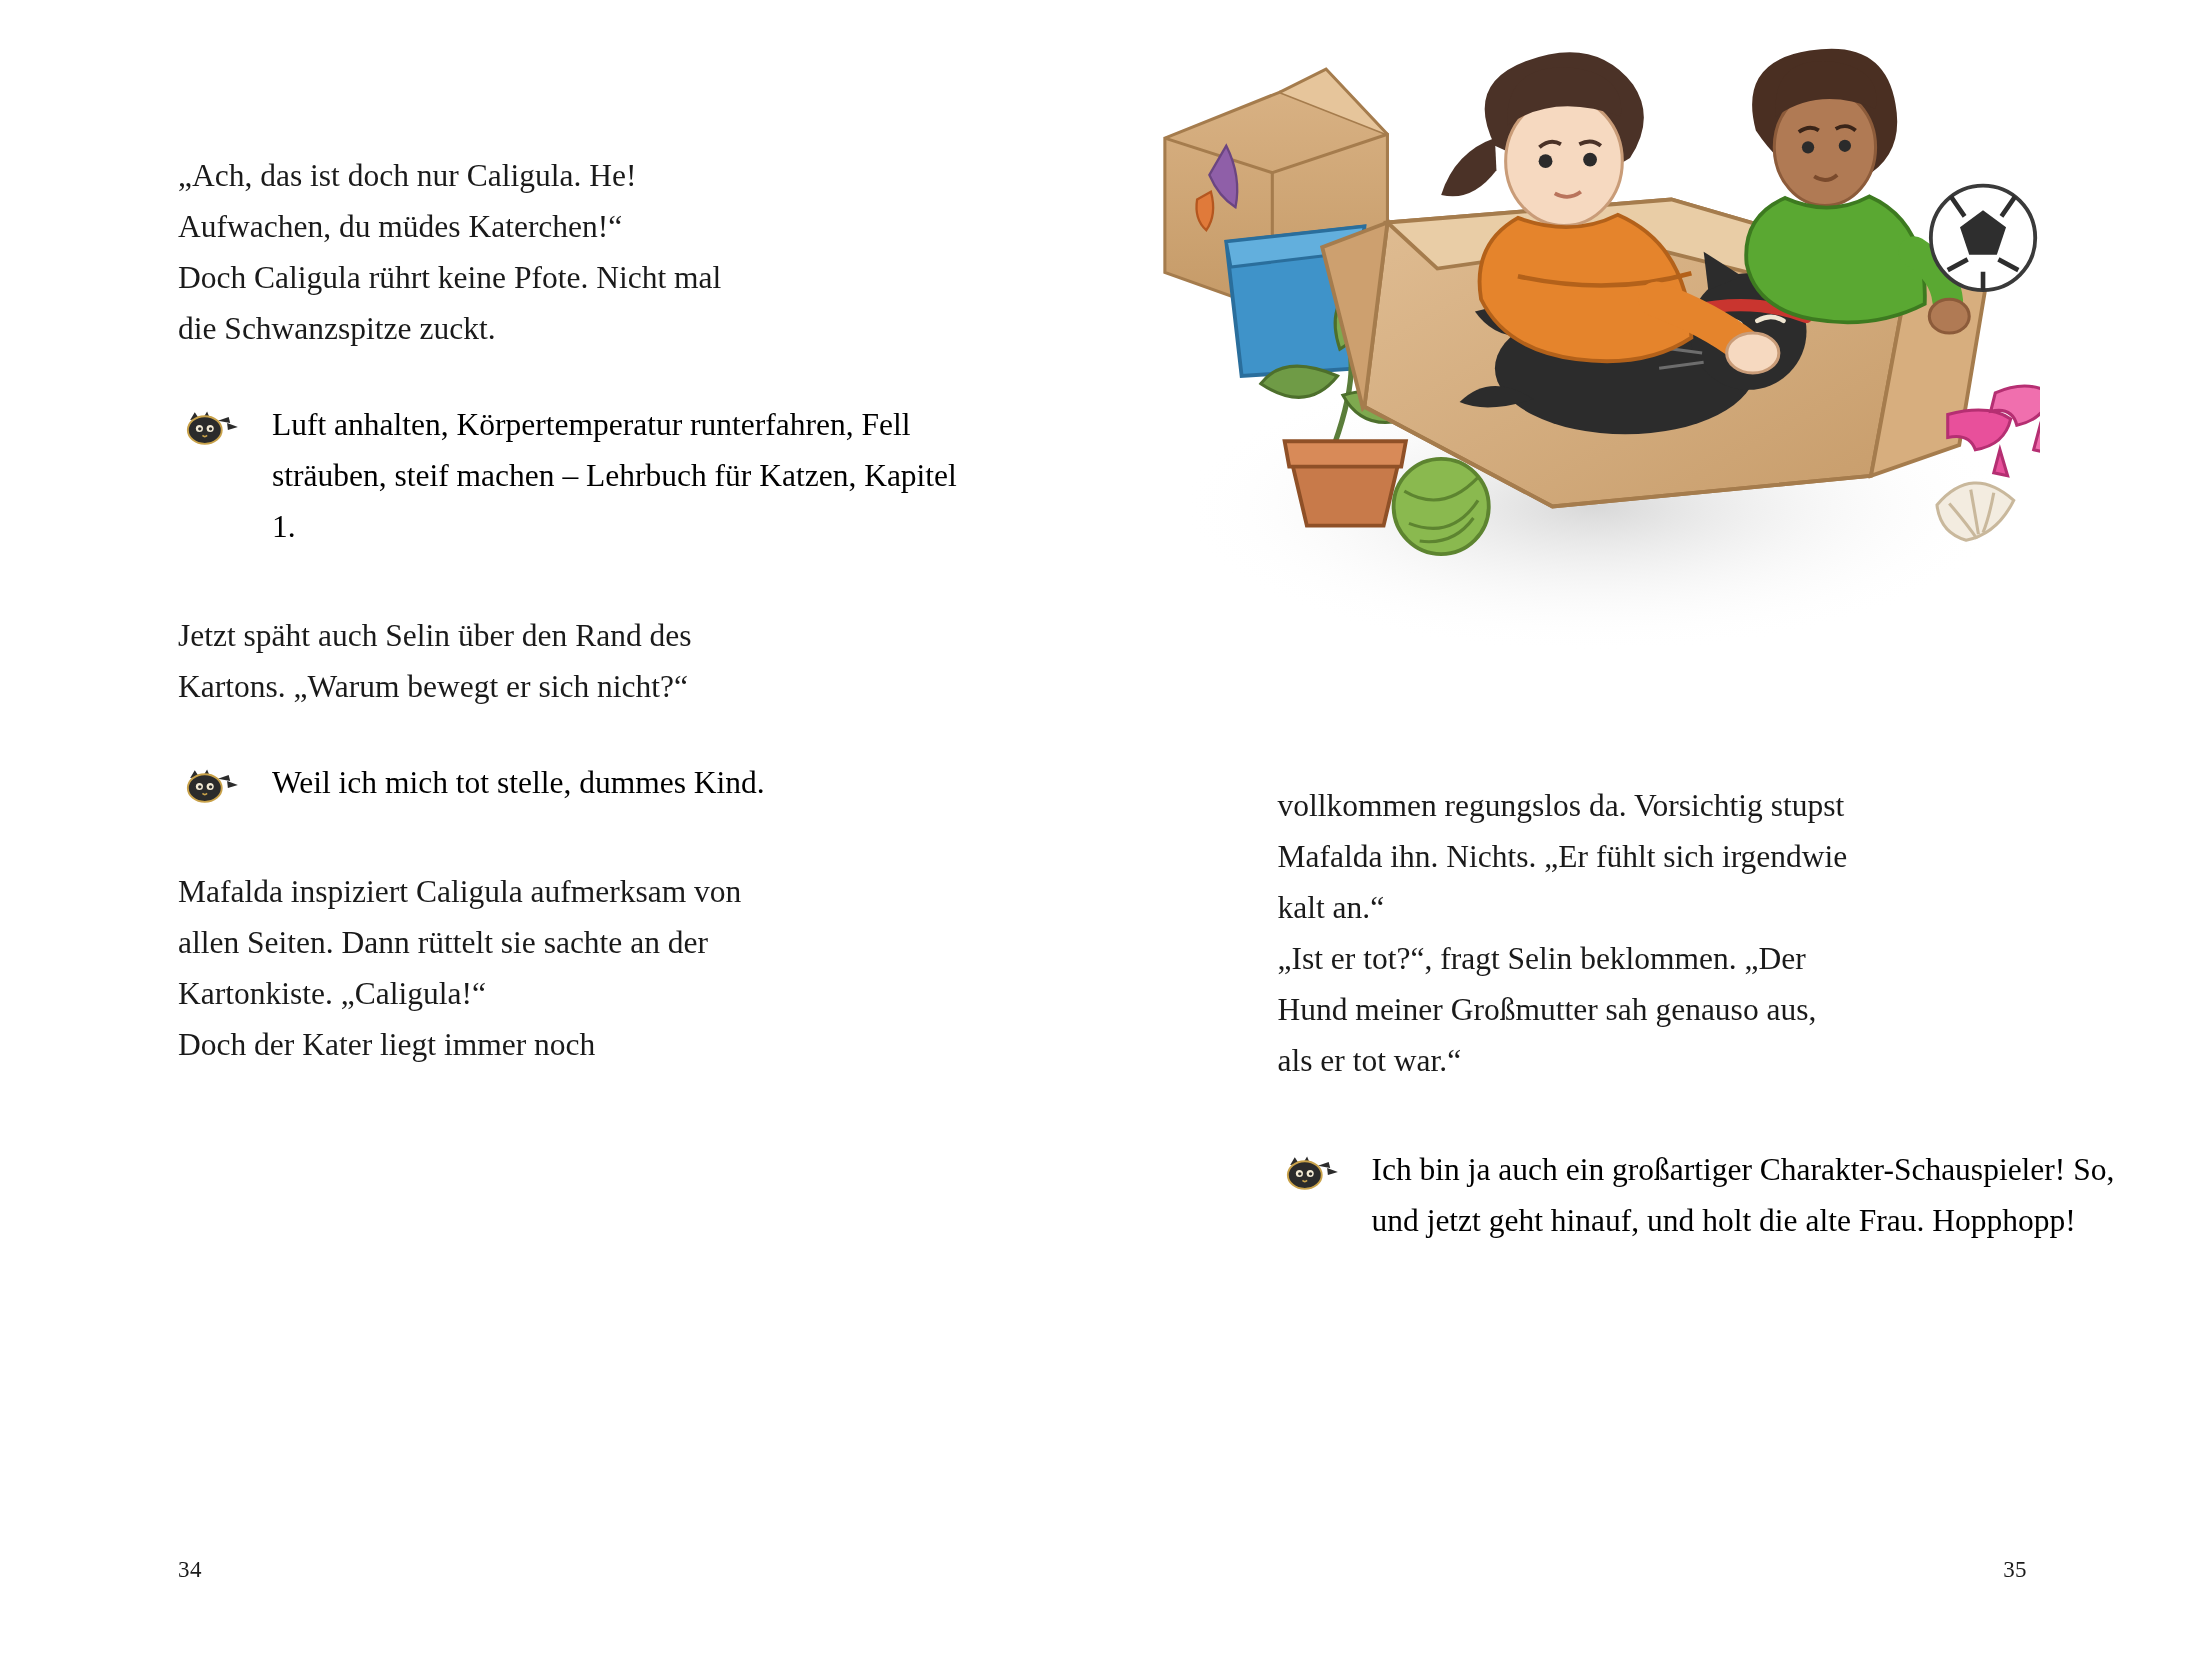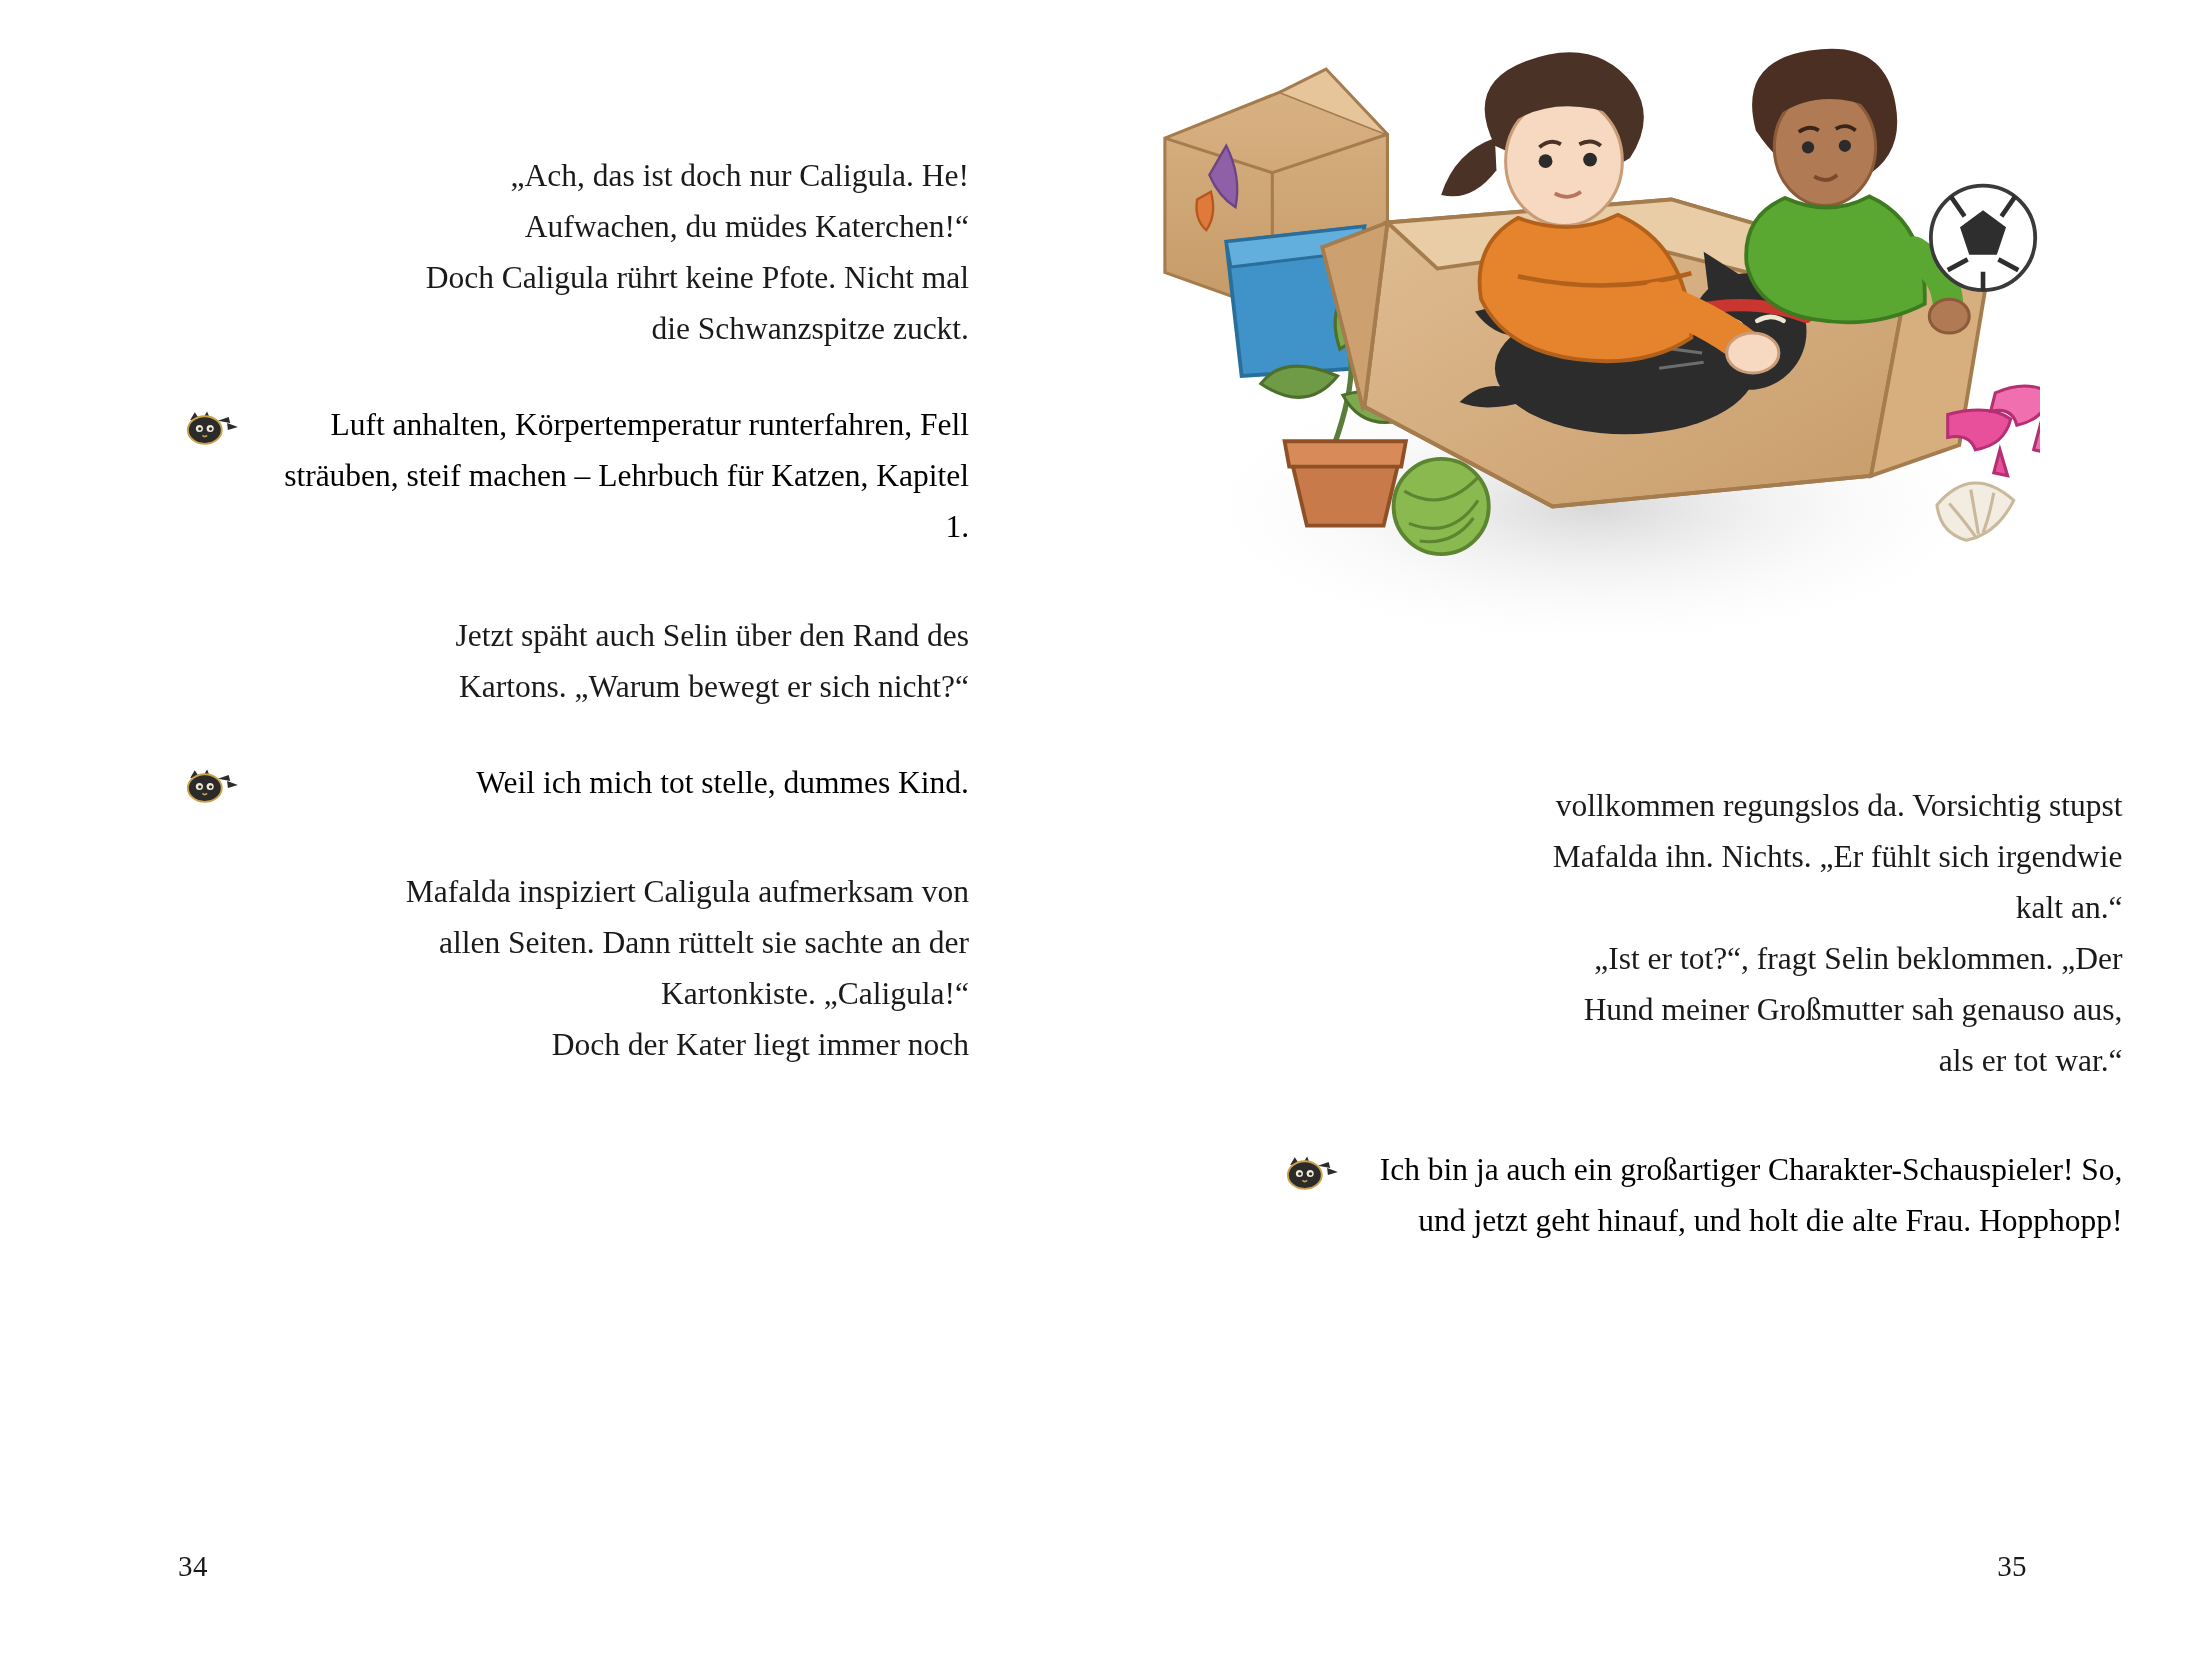--- a/index.html
+++ b/index.html
@@ -13,21 +13,20 @@
     font-family: "Liberation Serif", serif;
     color: #1a1a1a;
     overflow: hidden;
     position: relative;
   }
 
   .spread {
     position: absolute;
     inset: 0;
     display: flex;
-    text-align: right;
   }
 
   .page {
     position: relative;
     width: 50%;
     height: 100%;
     box-sizing: border-box;
   }
 
   .page-left  { padding: 0 0 0 0; }
@@ -60,21 +59,21 @@
     left: 6.1px;
     top: 10.7px;
     width: 57px;
     height: 37px;
   }
 
   
   .folio {
     position: absolute;
     bottom: 92px;
-    font-size: 29px;
+    font-size: 23px;
     color: #1a1a1a;
     letter-spacing: 0.4px;
   }
   .folio-left  { left: 178px; }
   .folio-right { right: 178px; }
 
   
   .illustration {
     position: absolute;
     top: 46px;

